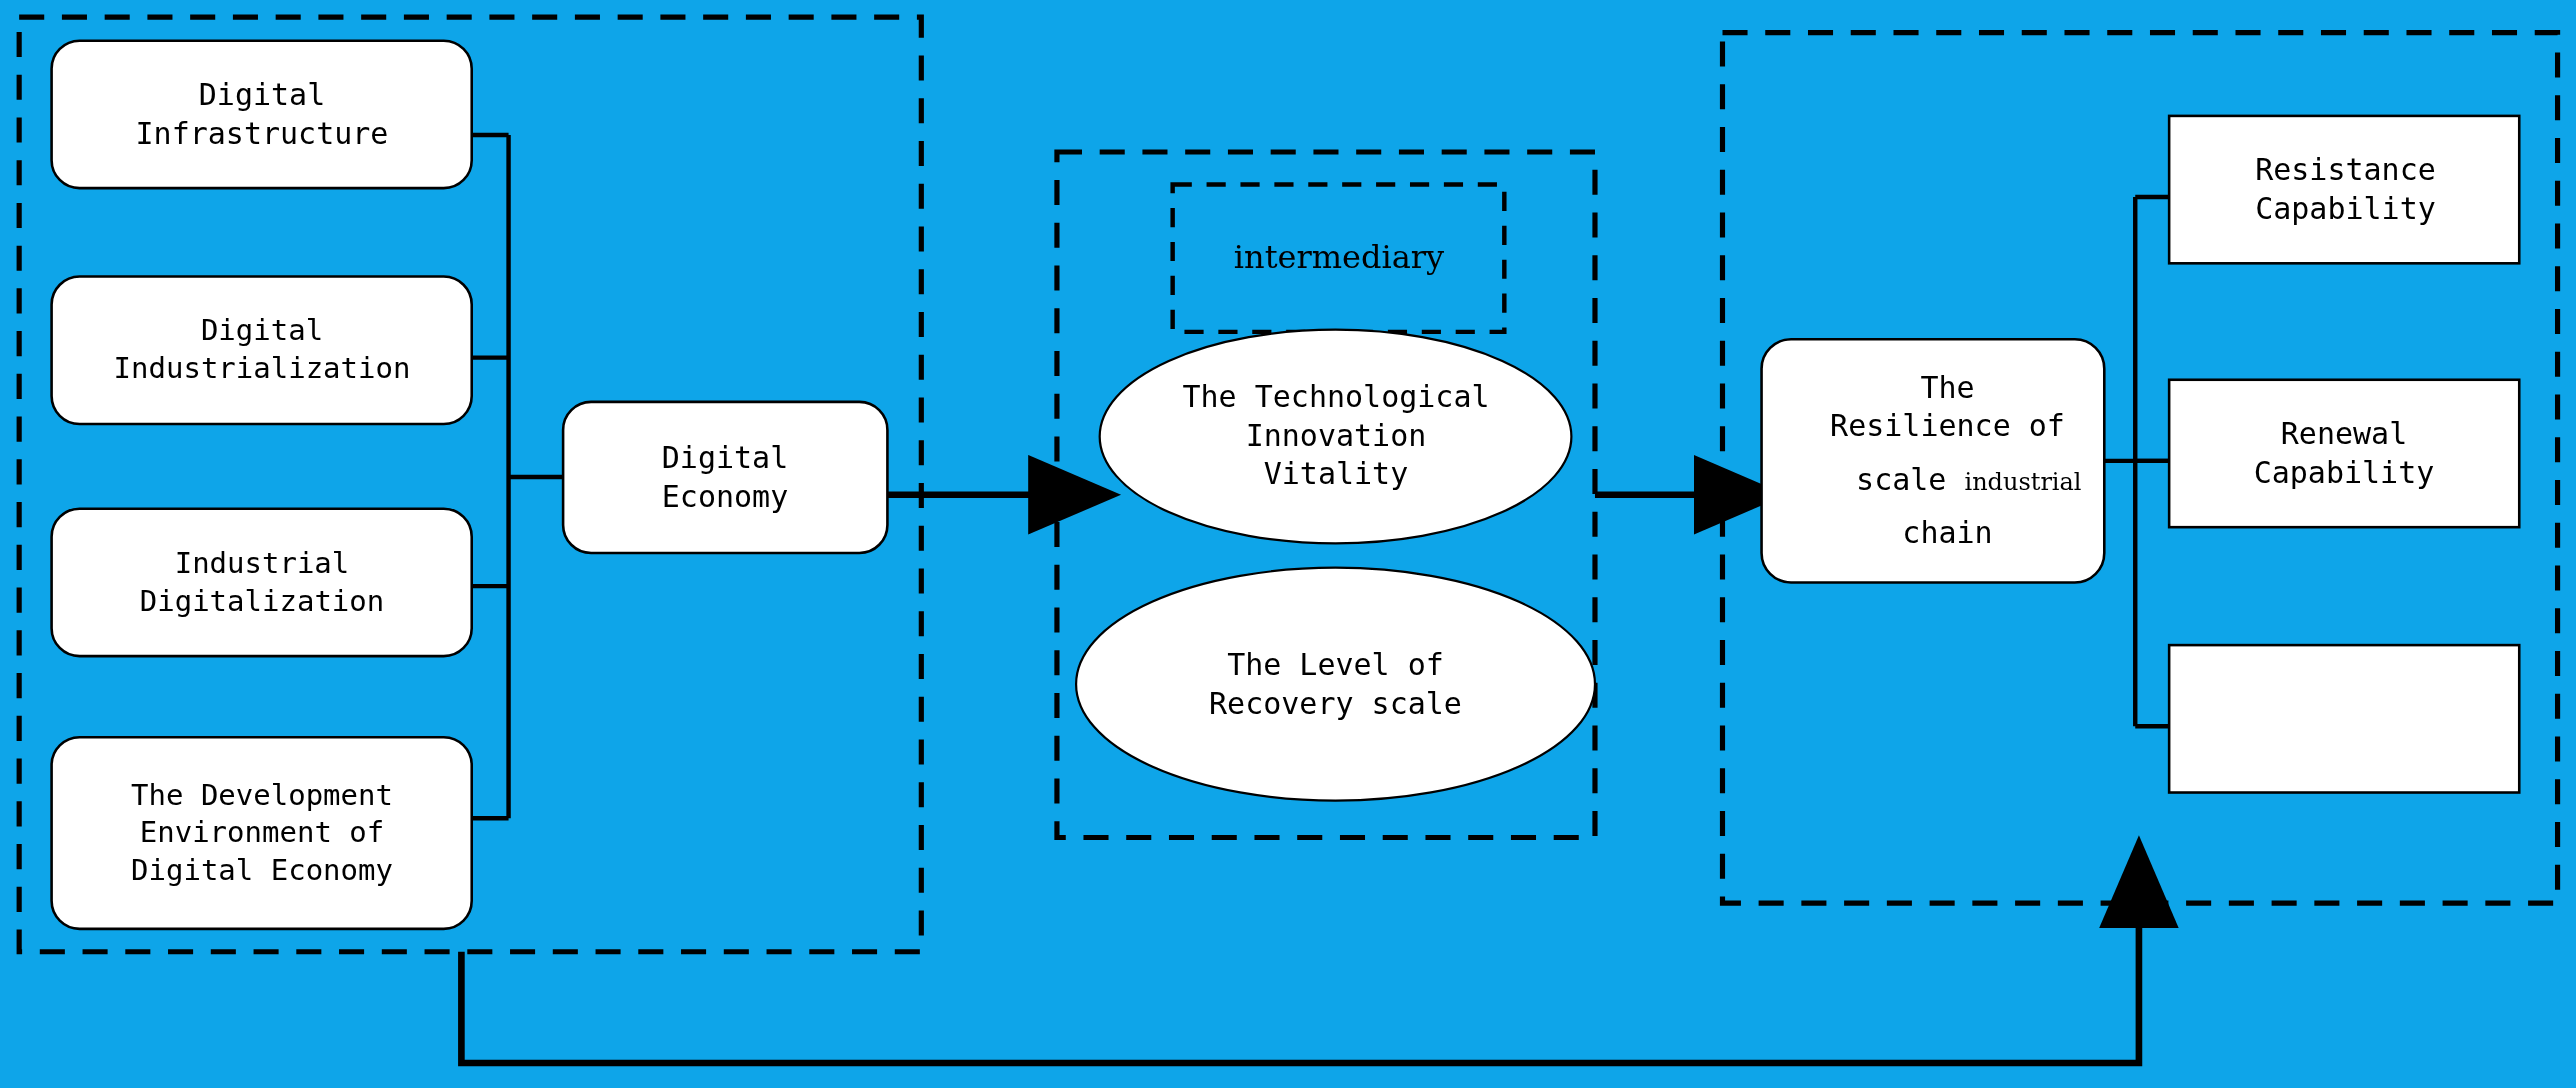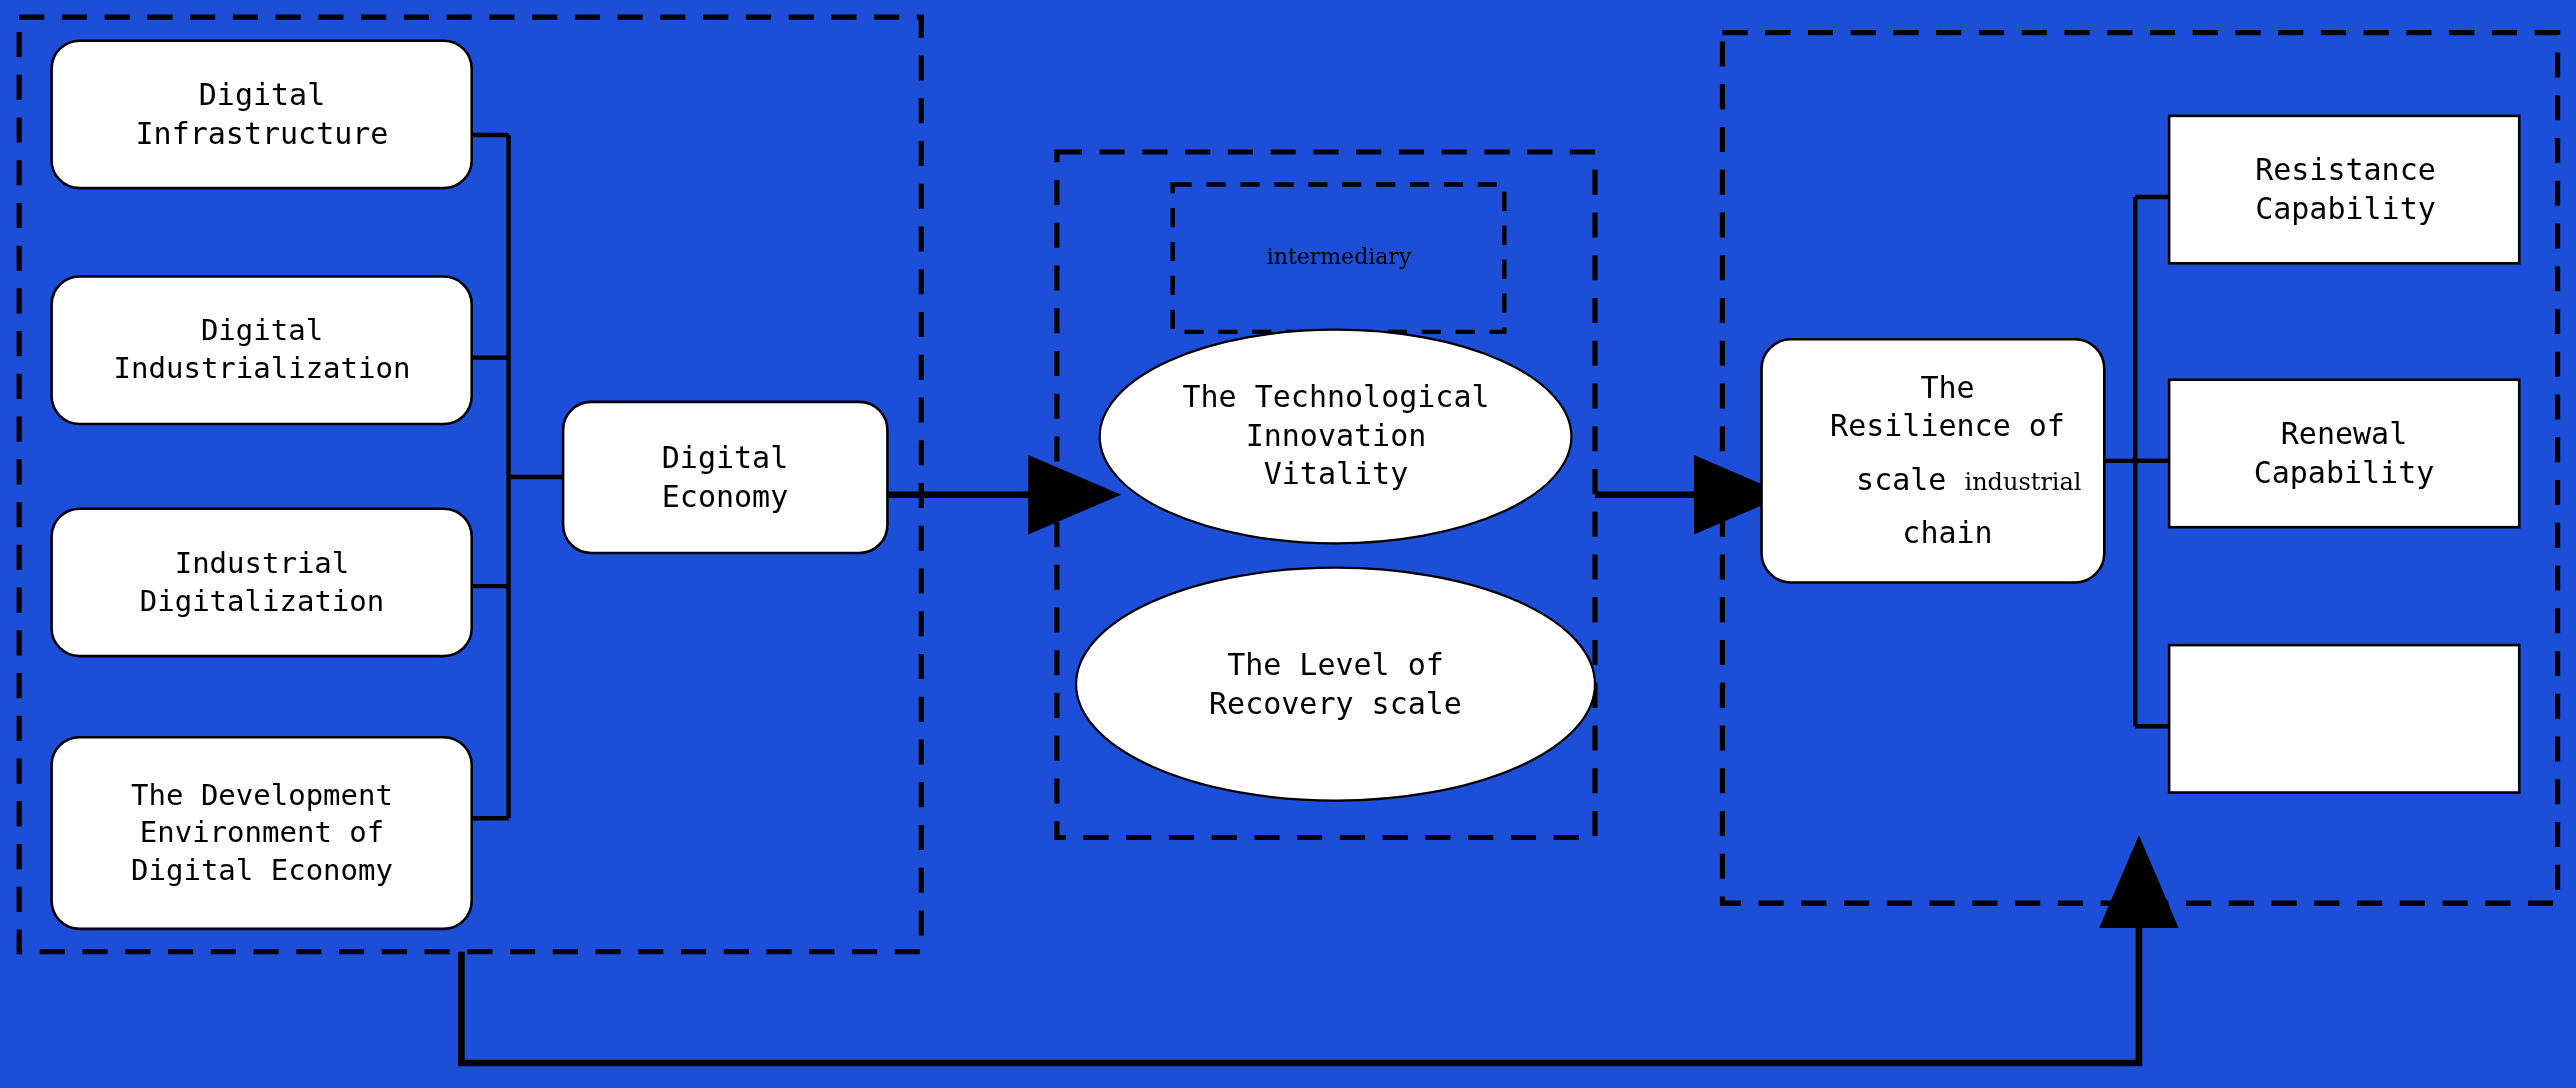--- a/index.html
+++ b/index.html
@@ -1,33 +1,33 @@
 <!DOCTYPE html>
 <html style="font-size:11.8px"><head>
 <meta charset="utf-8">
 <style>
   html,body{margin:0;padding:0;background:#ffffff;}
   body{width:2576px;height:1089px;overflow:hidden;
        font-family:"DejaVu Sans Mono","Liberation Mono",monospace;}
-  #stage{position:relative;width:2576px;height:1089px;background:#1d4ed8;}
+  #stage{position:relative;width:2576px;height:1089px;background:#0ea5e9;}
   svg{display:block;position:absolute;left:0;top:0;}
   .node-label{
     position:absolute;
     display:flex;align-items:center;justify-content:center;
     text-align:center;
     font-family:"DejaVu Sans Mono","Liberation Mono",monospace;
     color:#000;
     line-height:1.28;
     white-space:pre-line;
     pointer-events:none;
   }
   .lbl-lg{font-size:30px;}
   .lbl-md{font-size:29px;}
   .serif-sm{font-family:"DejaVu Serif","Liberation Serif",serif;font-size:24px;}
-  .inter-lbl{font-family:"DejaVu Serif","Liberation Serif",serif;font-size:22px;}
+  .inter-lbl{font-family:"DejaVu Serif","Liberation Serif",serif;font-size:32px;}
 </style>
 </head>
 <body>
 
 <div id="stage">
 
   <svg width="2576" height="1089" viewBox="0 0 3495 1477">
     <defs>
       <marker id="arrowR" markerWidth="16" markerHeight="16" refX="1" refY="6" orient="auto" markerUnits="strokeWidth">
         <path d="M0,0 L14,6 L0,12 z" fill="#000"></path>

